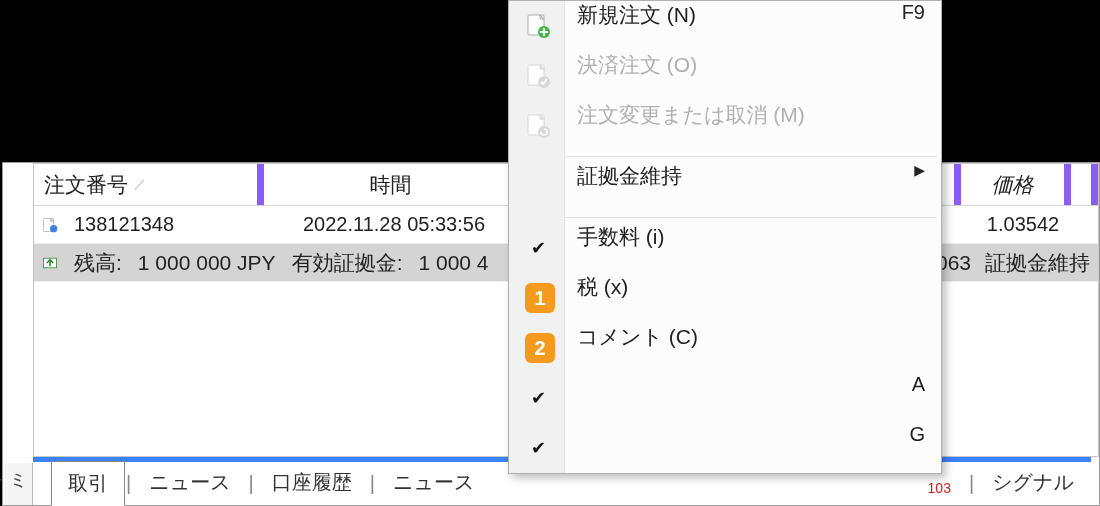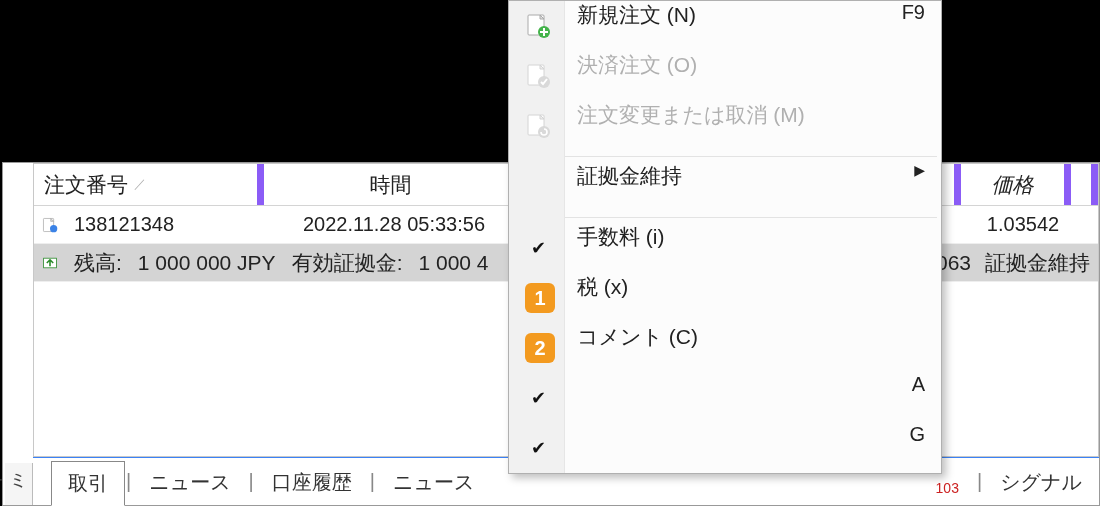--- a/index.html
+++ b/index.html
@@ -77,26 +77,26 @@
   .balance-row {
     background:#d4d4d4;
     font-size:21px;
   }
   .cell { padding:4px 8px; white-space:nowrap; overflow:hidden; }
   .c-icon { width:32px; display:flex; align-items:center; justify-content:center;}
   .c-balance-extra { width:70px; text-align:right; padding-right:6px; }
 
   .tabs {
     position:absolute;
-    left:30px; right:0; bottom:0;
+    left:30px; right:8px; bottom:0;
     height:48px;
     background:#fff;
     display:flex; align-items:flex-end;
     padding-left:18px;
-    border-top:1px solid #3b82f6;
+    border-top:5px solid #3b82f6;
   }
   .tab {
     padding:8px 16px;
     font-size:20px; color:#333;
     border:1px solid transparent;
     display:flex; align-items:center;
     gap:4px;
   }
   .tab.active {
     border:1px solid #888;

